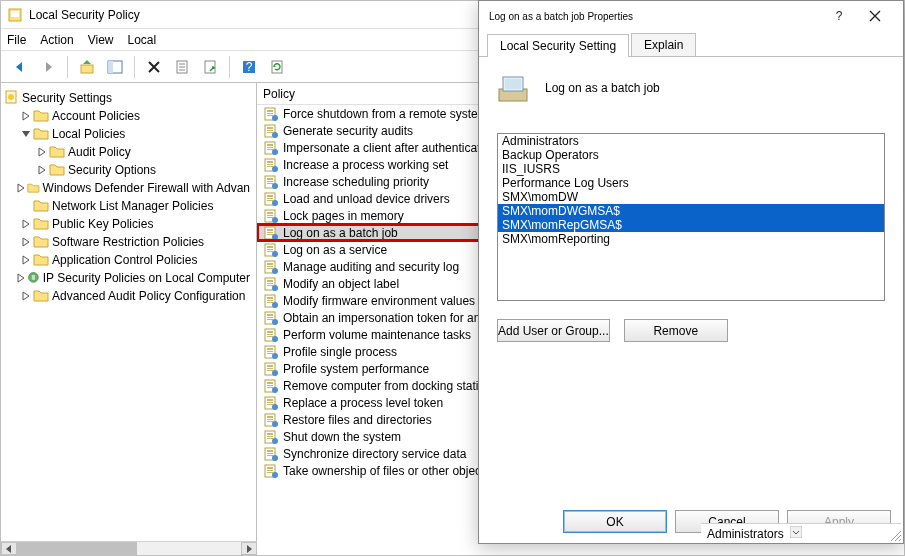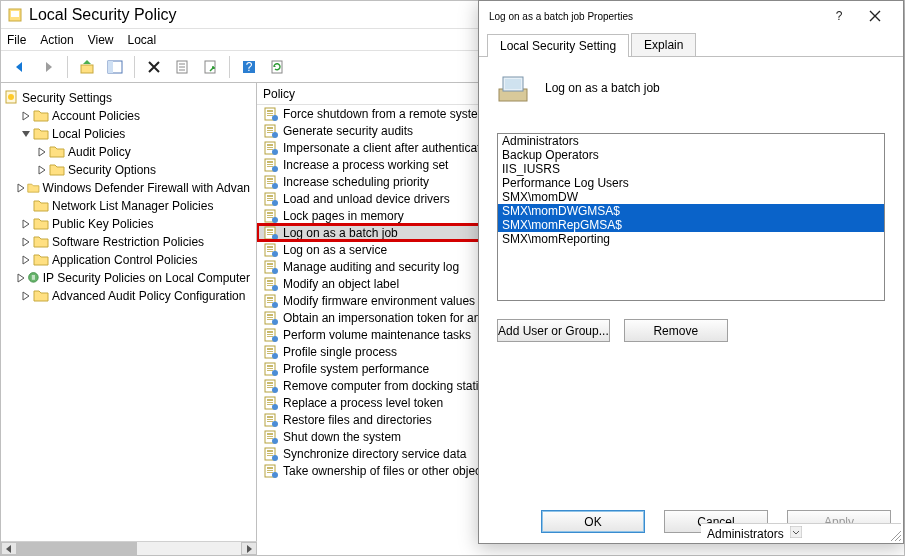--- a/index.html
+++ b/index.html
@@ -2,21 +2,21 @@
 <html><head>
 <meta charset="utf-8">
 <style>
   * { box-sizing: border-box; margin: 0; padding: 0; font-family: "Segoe UI", Tahoma, sans-serif; font-size: 12px; }
   body { width: 905px; height: 556px; background: #fff; position: relative; color: #000; }
 
   
   .main-window { position: absolute; left: 0; top: 0; width: 905px; height: 556px; border: 1px solid #bfbfbf; background: #fff; }
   .titlebar { height: 28px; display: flex; align-items: center; padding: 0 6px; border-bottom: 1px solid #e1e1e1; }
   .titlebar .ticon { width: 16px; height: 16px; margin-right: 6px; }
-  .titlebar .title { font-size: 16px; }
+  .titlebar .title { font-size: 12px; }
 
   .menubar { height: 22px; display: flex; align-items: center; padding: 0 6px; gap: 14px; border-bottom: 1px solid #e1e1e1; }
   .menubar span { cursor: default; }
 
   .toolbar { height: 32px; border-bottom: 1px solid #bfbfbf; display: flex; align-items: center; padding: 0 6px; gap: 2px; }
   .tool-btn { width: 26px; height: 26px; display: flex; align-items: center; justify-content: center; border: 1px solid transparent; }
   .tool-sep { width: 1px; height: 22px; background: #d0d0d0; margin: 0 4px; }
 
   .content { display: flex; position: absolute; top: 82px; bottom: 14px; left: 0; right: 0; }
   .tree-pane { width: 256px; border-right: 1px solid #bfbfbf; overflow: hidden; position: relative; }
@@ -54,21 +54,21 @@
   .dlg-body { padding: 14px 18px 0 18px; }
   .policy-head { display: flex; align-items: center; gap: 14px; margin-bottom: 28px; }
   .policy-icon { width: 34px; height: 34px; }
   .userlist { width: 100%; height: 168px; border: 1px solid #888; overflow: hidden; background: #fff; }
   .userlist .u-row { height: 14px; padding: 0 4px; white-space: nowrap; }
   .userlist .u-row.selected { background: #0a63c9; color: #fff; }
   .dlg-actions { display: flex; gap: 14px; margin-top: 18px; }
   .btn { min-width: 104px; height: 23px; border: 1px solid #a0a0a0; background: linear-gradient(#fdfdfd,#e6e6e6); display: inline-flex; align-items: center; justify-content: center; cursor: default; }
   .btn.default { border-color: #3a8ccf; box-shadow: inset 0 0 0 1px #8fc3e8; }
   .btn.disabled { color: #999; }
-  .dlg-footer { position: absolute; bottom: 10px; right: 12px; display: flex; gap: 19px; padding-left: 32px; }
+  .dlg-footer { position: absolute; bottom: 10px; right: 12px; display: flex; gap: 8px; padding-left: 32px; }
 
   .status-right { position: absolute; right: 2px; bottom: 0; height: 20px; width: 200px; border-top: 1px solid #d0d0d0; display: flex; align-items: center; justify-content: flex-start; background:#fff; padding-left:6px; gap:6px; }
   .status-right .resize { width:14px; height:14px; display:flex; align-items:flex-end; justify-content:flex-end; margin-left:auto; }
 </style>
 </head>
 <body>
 
 <div class="main-window">
 
   <div class="titlebar">

